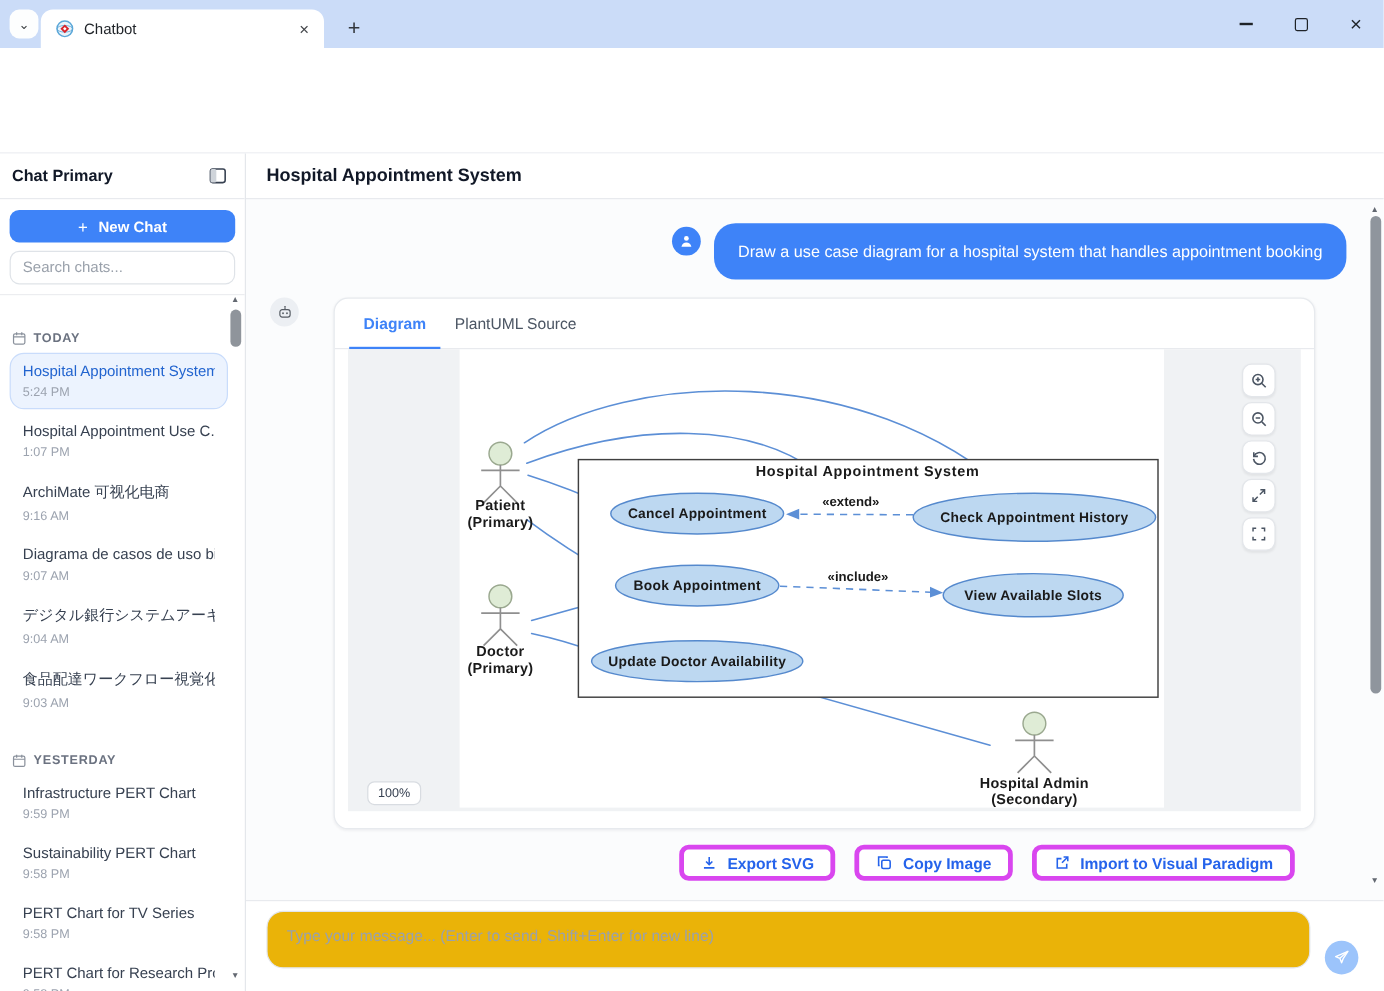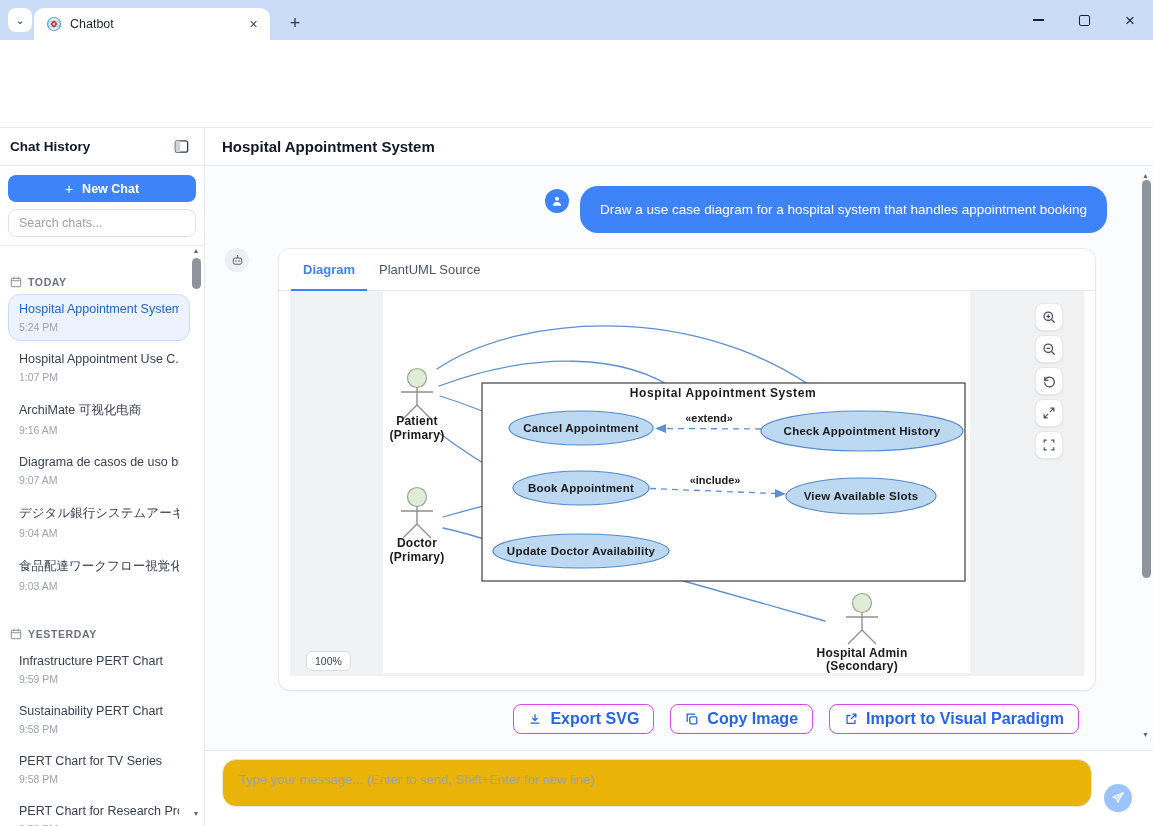--- a/index.html
+++ b/index.html
@@ -64,40 +64,40 @@
   .sidescroll-up { position:absolute; right:3px; top:119px; width:10px; text-align:center; font-size:7px; color:#636871; }
   .sidescroll-thumb { position:absolute; right:3px; top:130px; width:9px; height:31px; border-radius:5px; background:#8f949b; cursor:grab; }
   .sidescroll-down { position:absolute; right:3px; top:682px; width:10px; text-align:center; font-size:7px; color:#636871; }
 
   
   .main { position:absolute; left:205px; top:128px; right:0; bottom:0; background:#fbfcfd; }
   .main-titlebar { height:38px; background:#fff; border-bottom:1px solid #e8eaee; display:flex; align-items:center; padding-left:17px; }
   .main-title { font-size:15px; font-weight:700; color:#111827; }
   .chat-scroll { position:absolute; top:38px; left:0; right:0; bottom:76px; overflow:hidden; }
 
-  .user-row { display:flex; justify-content:flex-end; align-items:flex-start; gap:11px; padding:20px 46px 0 0; }
+  .user-row { display:flex; justify-content:flex-end; align-items:flex-start; gap:11px; padding:20px 31px 0 0; }
   .u-avatar { width:24px; height:24px; border-radius:50%; background:var(--accent,#3e83f8); display:grid; place-items:center; margin-top:3px; flex:0 0 auto; }
   .bubble { background:var(--user-bubble,#3e83f8); color:#fff; font-size:13.5px; line-height:19px; padding:14px 20px; border-radius:18px; }
 
   .bot-row { display:flex; align-items:flex-start; gap:29px; padding:15px 57px 0 20px; }
   .bot-avatar { width:24px; height:24px; border-radius:50%; background:#eceff3; display:grid; place-items:center; flex:0 0 auto; }
   .card { flex:1; background:#fff; border:1px solid #e7eaee; border-radius:12px; box-shadow:0 1px 2px rgba(16,24,40,.05); padding-bottom:14px; }
   .tabs { display:flex; padding:0 12px; border-bottom:1px solid #e8eaee; height:42px; }
   .tabbtn { padding:0 12px; display:flex; align-items:center; font-size:13px; color:#4b5563; position:relative; cursor:pointer; }
   .tabbtn.active { color:var(--accent,#3e83f8); font-weight:600; }
   .tabbtn.active::after { content:""; position:absolute; left:0; right:0; bottom:-1px; height:2px; background:var(--accent,#3e83f8); }
   .viewport { position:relative; margin:0 11px; height:385px; background:#f0f2f4; overflow:hidden; }
   .canvas { position:absolute; left:93px; top:0; width:587px; height:382px; background:#fff; }
 
   .zoomstack { position:absolute; right:21px; top:12px; display:flex; flex-direction:column; gap:4px; }
   .zbtn { width:28px; height:28px; background:#fff; border:1px solid #e3e6ea; border-radius:8px; box-shadow:0 1px 2px rgba(0,0,0,.06); display:grid; place-items:center; color:#4b5563; cursor:pointer; }
   .zoombadge { position:absolute; left:16px; bottom:5px; background:#fff; border:1px solid #d8dce1; border-radius:6px; padding:3px 8px; font-size:10.5px; color:#374151; }
 
   .actions { display:flex; justify-content:flex-end; gap:16px; padding:13px 74px 0 0; }
-  .abtn { height:30px; display:flex; align-items:center; gap:8px; padding:0 14px; border:1px solid #d946ef; border-radius:8px; background:#fff; color:#2563eb; font-size:16px; font-weight:600; cursor:pointer; }
+  .abtn { height:30px; display:flex; align-items:center; gap:8px; padding:0 14px; border:4px solid #d946ef; border-radius:8px; background:#fff; color:#2563eb; font-size:13px; font-weight:600; cursor:pointer; }
 
   .vscroll-up { position:absolute; right:2px; top:44px; width:11px; text-align:center; font-size:7px; color:#636871; }
   .vscroll-thumb { position:absolute; right:2px; top:52px; width:9px; height:398px; border-radius:5px; background:#8f959d; cursor:grab; }
   .vscroll-down { position:absolute; right:2px; top:603px; width:11px; text-align:center; font-size:7px; color:#636871; }
 
   .inputbar { position:absolute; left:0; right:0; bottom:0; height:76px; background:#fff; border-top:1px solid #e8eaee; }
   .msgbox { position:absolute; left:17px; right:61px; top:8px; height:48px; border:1px solid #e2e5ea; border-radius:14px; padding:12px 16px; background:#eab308; }
   .msgbox textarea { width:100%; height:100%; border:none; outline:none; resize:none; font-family:inherit; font-size:13px; color:#374151; background:transparent; }
   .msgbox textarea::placeholder { color:#9aa1ab; }
   .sendbtn { position:absolute; right:21px; top:33px; width:28px; height:28px; border-radius:50%; background:#9cc4fb; display:grid; place-items:center; cursor:pointer; }
@@ -223,21 +223,21 @@
             <path d="M8 13h4" stroke="#2b3440" stroke-width="1" fill="none"></path>
             <path d="M10 6.5V4.6" stroke="#3c4654" stroke-width="1.2"></path>
             <circle cx="10" cy="3.8" r="1" fill="#3c4654"></circle>
           </svg>
       </div>
     </div>
   </div>
 
   <div class="sidebar">
     <div class="side-hd">
-      <span class="side-hd-title">Chat History</span>
+      <span class="side-hd-title">Chat Primary</span>
       <svg class="panel-ic" viewBox="0 0 18 18">
           <rect x="2.5" y="3" width="13" height="12" rx="2" fill="none" stroke="#374151" stroke-width="1.4"></rect>
           <rect x="2.5" y="3" width="5.2" height="12" rx="1.5" fill="#cfd4da"></rect>
         </svg>
     </div>
     <div class="newchat">
       <span class="plus">+</span>
       <span>New Chat</span>
     </div>
     <div class="searchwrap">

